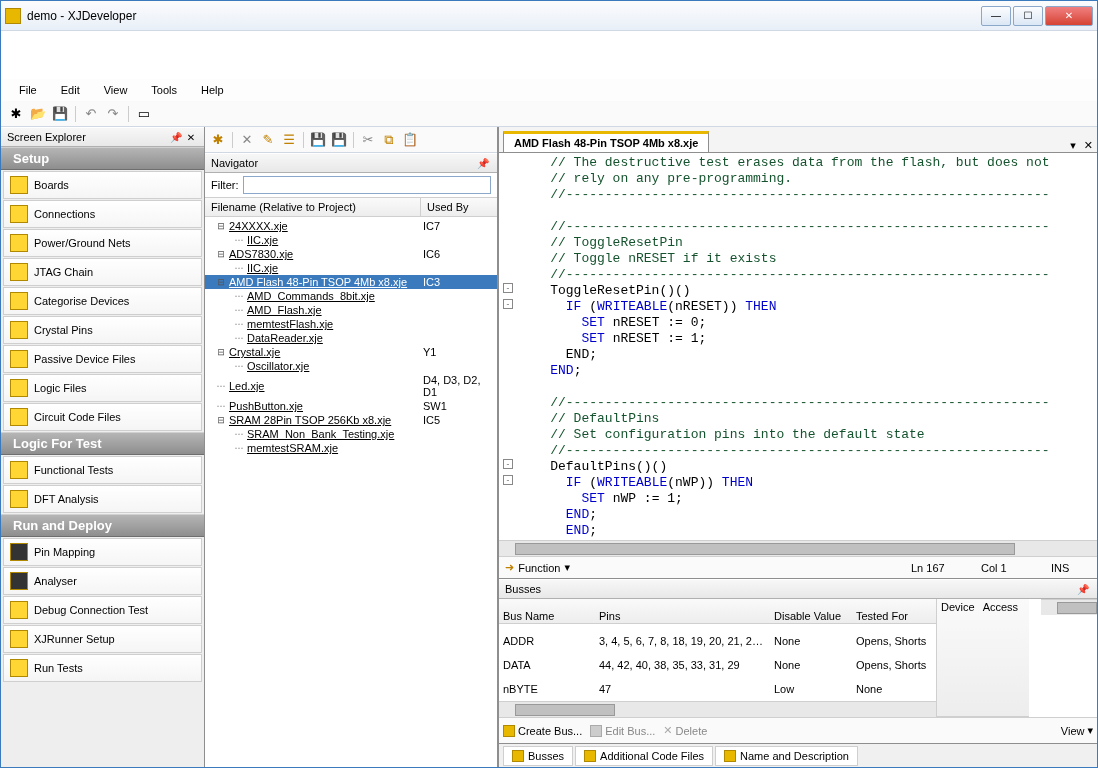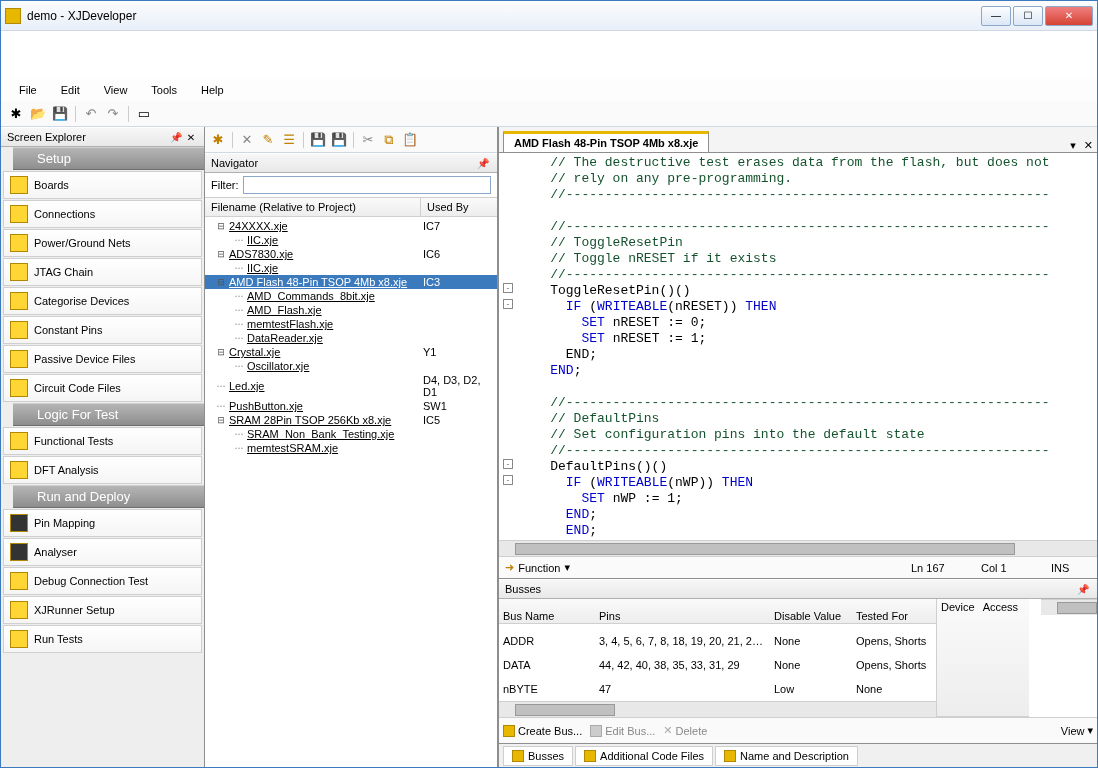--- a/index.html
+++ b/index.html
@@ -14,21 +14,21 @@
 .menubar { height: 22px; display: flex; align-items: center; padding: 0 8px; gap: 4px; background: #fdfdfd; margin-top: 48px; }
 .menubar span { padding: 2px 10px; cursor: pointer; }
 .toolbar-main { height: 26px; display: flex; align-items: center; padding: 0 6px; gap: 4px; border-bottom: 1px solid #cfd8e3; background: #fafafa; }
 .tool-ico { width: 18px; height: 18px; display: inline-flex; align-items: center; justify-content: center; cursor: pointer; font-size: 13px; }
 .sep { width: 1px; height: 16px; background: #ccc; margin: 0 2px; }
 .main-area { flex: 1; display: flex; overflow: hidden; }
 .left-panel { width: 204px; border-right: 1px solid #8e8e8e; display: flex; flex-direction: column; background: #eee; }
 .panel-header { height: 20px; background: linear-gradient(#f7f7f7,#e8e8e8); display: flex; align-items: center; padding: 0 6px; font-size: 11px; border-bottom: 1px solid #b0b0b0; border-top: 1px solid #fff; }
 .panel-header .spacer { flex: 1; }
 .pin-ico, .close-ico { width: 14px; font-size: 10px; text-align: center; cursor: pointer; }
-.section-title { background: linear-gradient(#b5b5b5,#8e8e8e); color: #fff; font-weight: normal; font-size: 13px; padding: 3px 24px; border-top: 1px solid #d0d0d0; border-bottom: 1px solid #6e6e6e; margin-left: 12px; }
+.section-title { background: linear-gradient(#b5b5b5,#8e8e8e); color: #fff; font-weight: bold; font-size: 13px; padding: 3px 12px; border-top: 1px solid #d0d0d0; border-bottom: 1px solid #6e6e6e; }
 .sidebar-item { display: flex; align-items: center; padding: 4px 6px; background: linear-gradient(#fff,#f5f5f5); border: 1px solid #cfcfcf; margin: 1px 2px; cursor: pointer; gap: 6px; }
 .sidebar-item.active { background: linear-gradient(#c6e0ff,#a3cdf8); border-color: #6da8e0; }
 .sidebar-ico { width: 18px; height: 18px; background: #ffd633; border: 1px solid #b08900; display: inline-flex; align-items: center; justify-content: center; font-size: 10px; }
 .sidebar-ico.dark { background: #333; color: #fff; }
 .center-area { flex: 1; display: flex; flex-direction: column; overflow: hidden; }
 .center-top { display: flex; flex: 1; overflow: hidden; }
 .navigator { width: 293px; border-right: 1px solid #8e8e8e; display: flex; flex-direction: column; background: #fff; }
 .nav-toolbar { height: 26px; display: flex; align-items: center; padding: 0 4px; gap: 3px; background: #fafafa; border-bottom: 1px solid #cfd8e3; }
 .filter-row { display: flex; align-items: center; padding: 3px 6px; gap: 4px; border-bottom: 1px solid #cfcfcf; }
 .filter-row input { flex: 1; border: 1px solid #8ba7c9; padding: 2px 4px; font-size: 11px; }
@@ -137,25 +137,29 @@
           <div class="sidebar-item">
             <span class="sidebar-ico"></span>
             <span>JTAG Chain</span>
           </div>
           <div class="sidebar-item">
             <span class="sidebar-ico"></span>
             <span>Categorise Devices</span>
           </div>
           <div class="sidebar-item">
             <span class="sidebar-ico"></span>
-            <span>Constant Pins</span>
+            <span>Crystal Pins</span>
           </div>
           <div class="sidebar-item">
             <span class="sidebar-ico"></span>
             <span>Passive Device Files</span>
+          </div>
+          <div class="sidebar-item">
+            <span class="sidebar-ico"></span>
+            <span>Logic Files</span>
           </div>
           <div class="sidebar-item">
             <span class="sidebar-ico"></span>
             <span>Circuit Code Files</span>
           </div>
           <div class="section-title">Logic For Test</div>
           <div class="sidebar-item">
             <span class="sidebar-ico"></span>
             <span>Functional Tests</span>
           </div>

